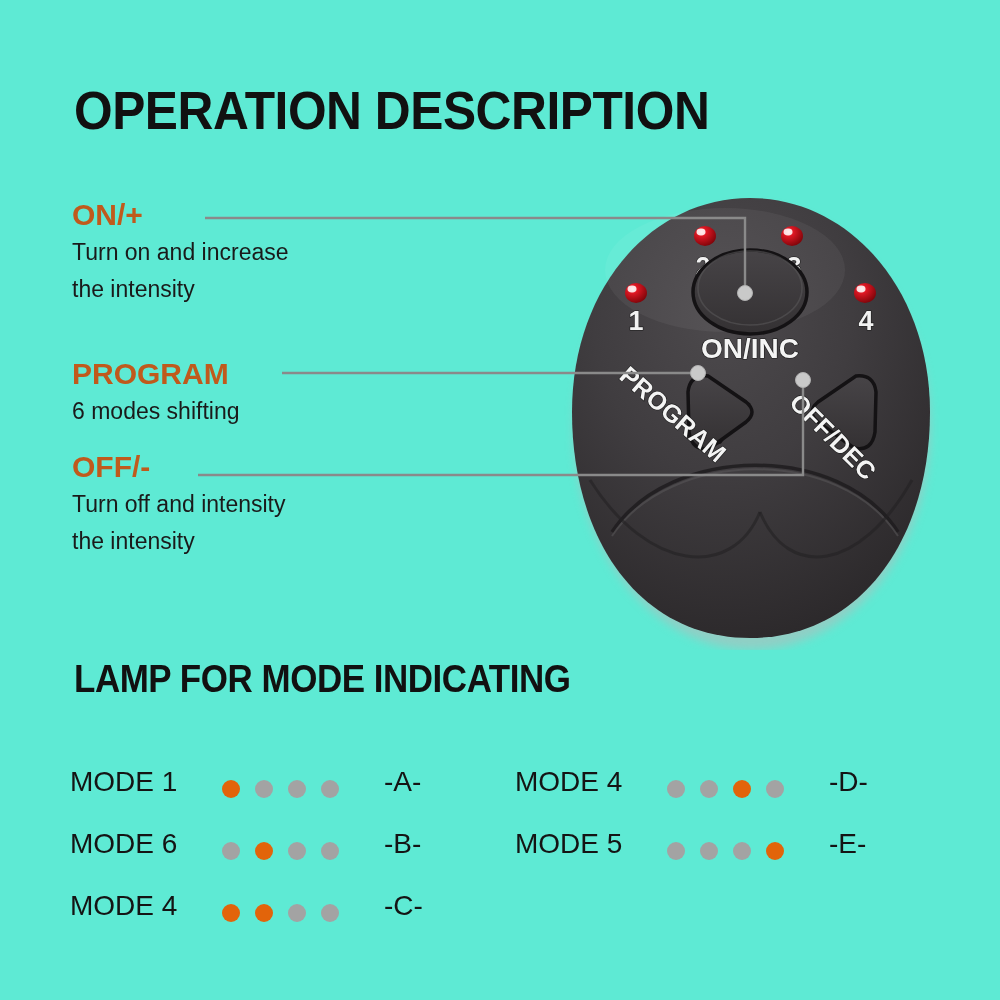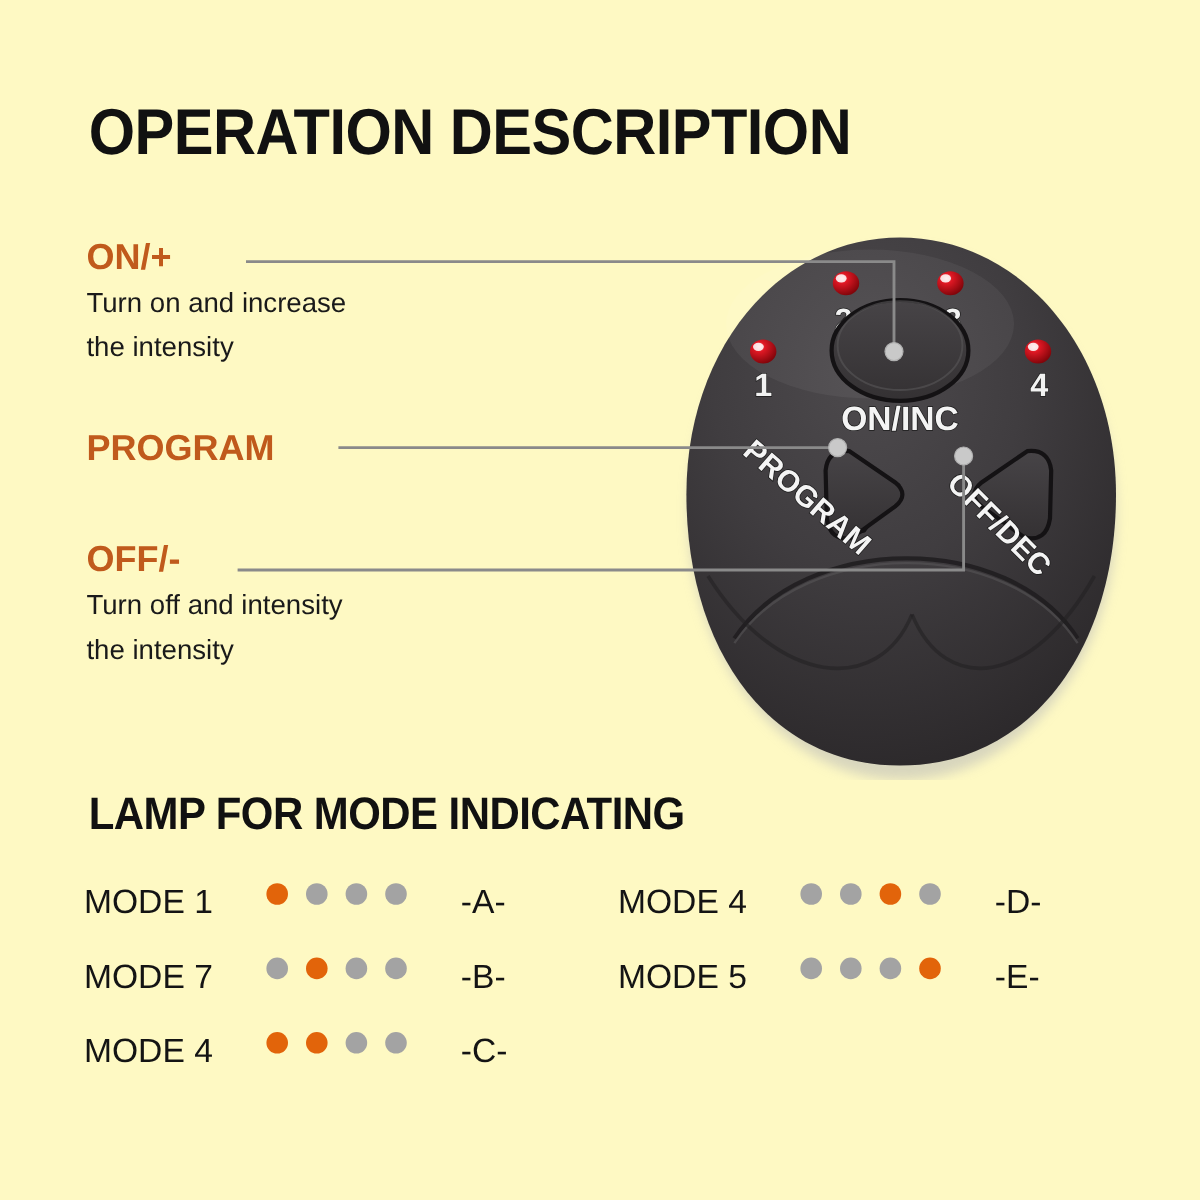--- a/index.html
+++ b/index.html
@@ -12,21 +12,21 @@
     height: 1000px;
     position: relative;
     overflow: hidden;
     font-family: "Liberation Sans", sans-serif;
     -webkit-font-smoothing: antialiased;
   }
 
   #page {
     position: absolute;
     inset: 0;
-    background: #fef9c3;
+    background: #5eead4;
   }
 
   
   .title {
     position: absolute;
     font-family: "Liberation Sans", sans-serif;
     font-weight: bold;
     color: #111111;
     letter-spacing: -0.5px;
     white-space: nowrap;
@@ -100,21 +100,21 @@
     top: 0;
     width: 400px;
   }
   #mode-col-left  { left: 0px; }
   #mode-col-right { left: 445px; }
 
   .mode-row {
     position: relative;
     height: 62px;
     display: flex;
-    align-items: flex-start;
+    align-items: flex-end;
   }
   .mode-label {
     font-size: 28px;
     color: #141414;
     width: 152px;
     white-space: nowrap;
     font-family: "Liberation Sans", sans-serif;
   }
   .lamps {
     display: flex;
@@ -145,20 +145,21 @@
   <div class="title" id="title-main">OPERATION DESCRIPTION</div>
 
   <div class="callout" id="callout-on">
     <div class="callout-key">ON/+</div>
     <div class="callout-desc">Turn on and increase</div>
     <div class="callout-desc">the intensity</div>
   </div>
 
   <div class="callout" id="callout-prog">
     <div class="callout-key">PROGRAM</div>
+    <div class="callout-desc">6 modes shifting</div>
   </div>
 
   <div class="callout" id="callout-off">
     <div class="callout-key">OFF/-</div>
     <div class="callout-desc">Turn off and intensity</div>
     <div class="callout-desc">the intensity</div>
   </div>
 
   <div id="device-wrap">
     <svg width="400" height="470" viewBox="0 0 400 470">
@@ -277,21 +278,21 @@
           <div class="mode-label">MODE 1</div>
           <div class="lamps">
             <span class="lamp on"></span>
             <span class="lamp"></span>
             <span class="lamp"></span>
             <span class="lamp"></span>
           </div>
           <div class="mode-code">-A-</div>
         </div>
         <div class="mode-row">
-          <div class="mode-label">MODE 7</div>
+          <div class="mode-label">MODE 6</div>
           <div class="lamps">
             <span class="lamp"></span>
             <span class="lamp on"></span>
             <span class="lamp"></span>
             <span class="lamp"></span>
           </div>
           <div class="mode-code">-B-</div>
         </div>
         <div class="mode-row">
           <div class="mode-label">MODE 4</div>

